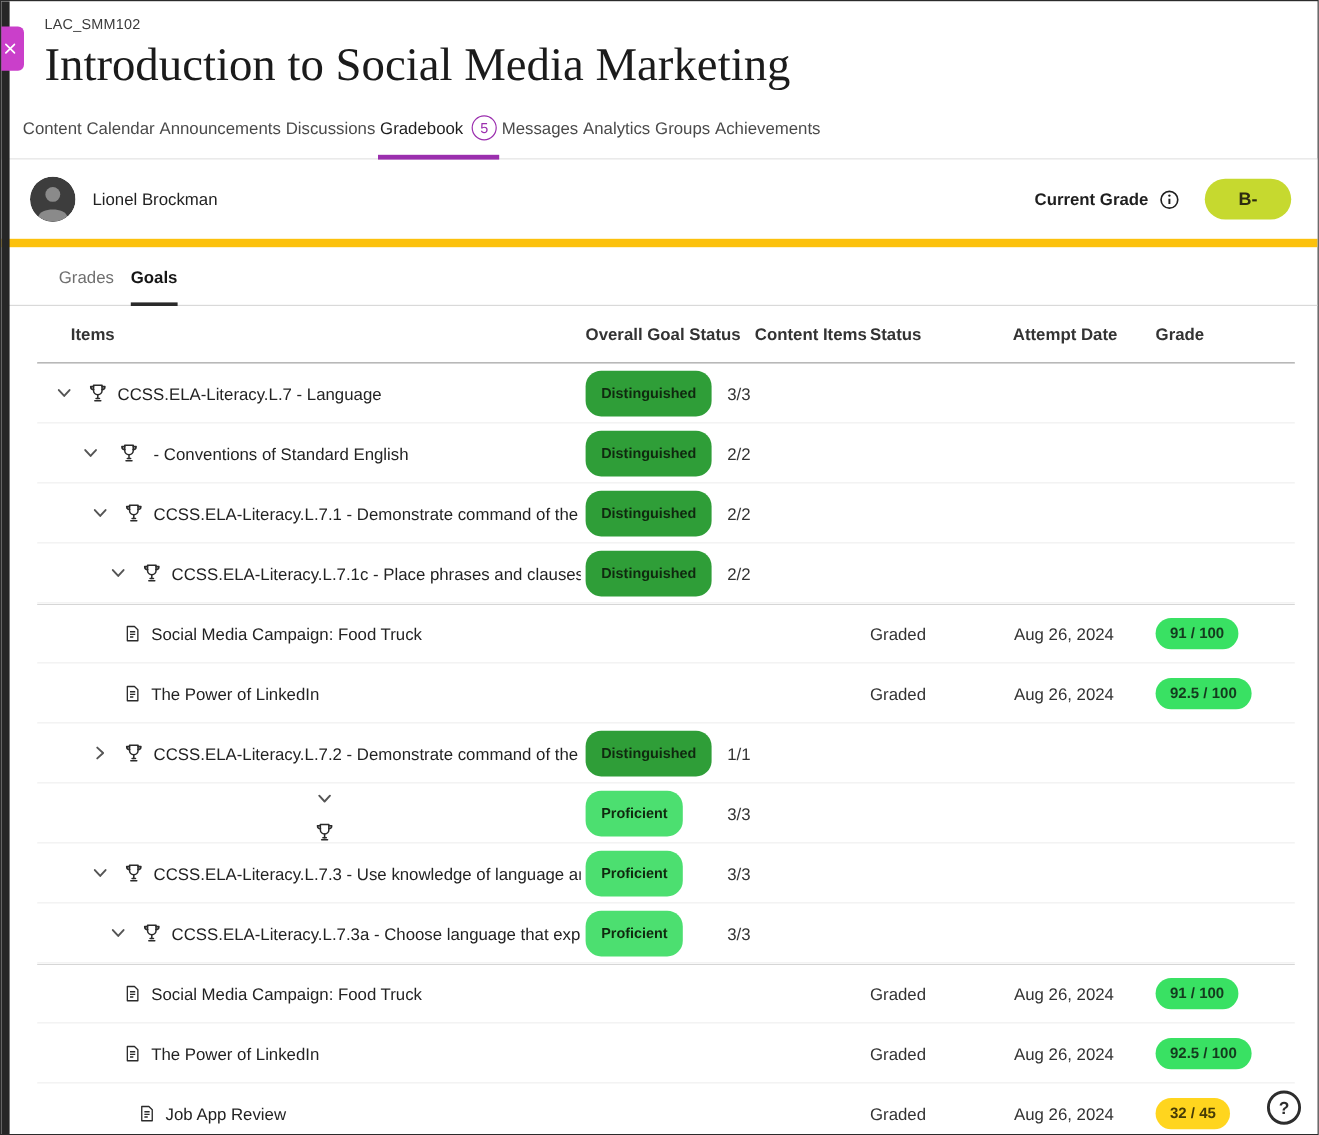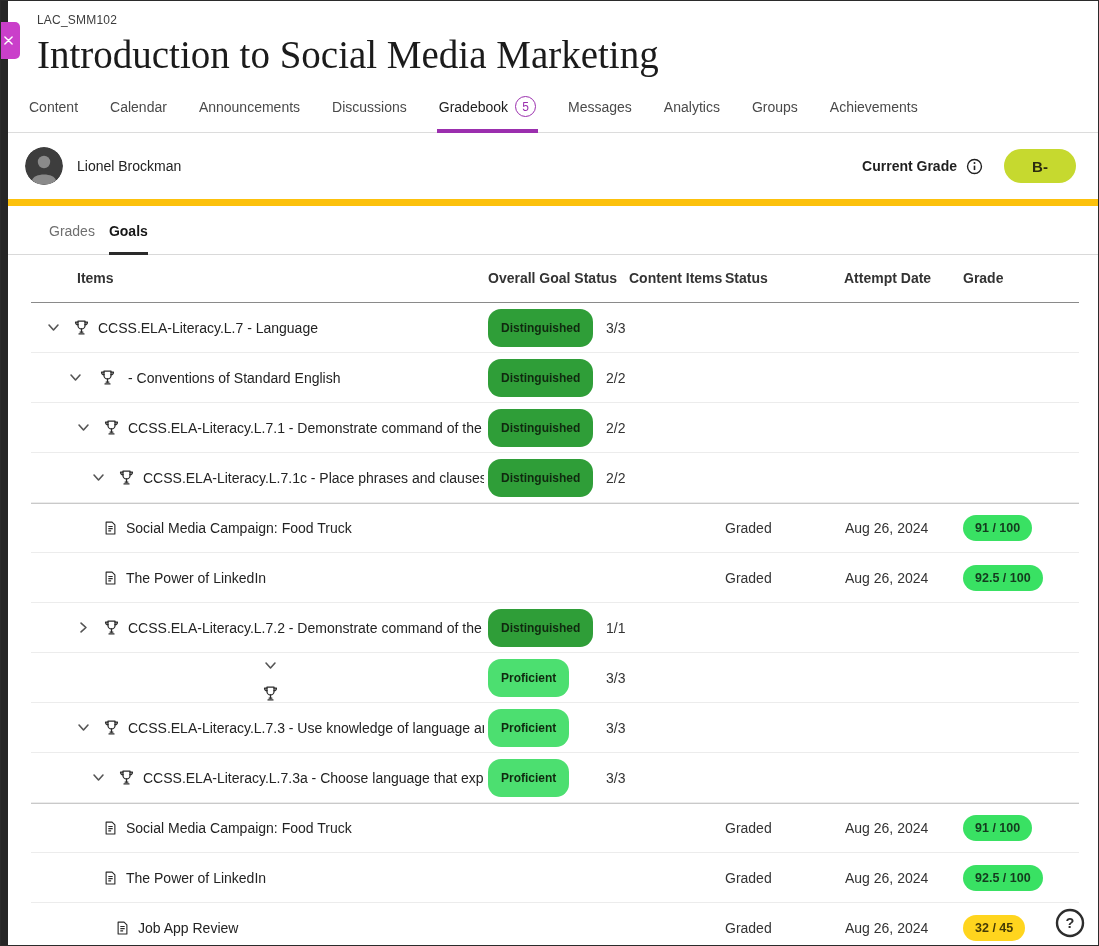--- a/index.html
+++ b/index.html
@@ -15,21 +15,21 @@
   .left-strip { position:absolute; left:0; top:0; width:7px; height:100%; background:#262626; z-index:5; }
   .panel-close {
     position:absolute; left:0; top:21px; width:19px; height:37px; background:var(--magenta);
     border-radius:0 5px 5px 0; z-index:6; display:flex; align-items:center; padding-left:3px; cursor:pointer;
   }
 
   .header { padding:12px 36px 0 36px; }
   .course-code { font-size:12px; color:#3c3c3c; letter-spacing:.2px; }
   .course-title { font-family:"Liberation Serif", serif; font-size:39px; font-weight:500; color:#1b1b1b; margin-top:5px; }
 
-  .nav { display:flex; gap:28px; padding-left:26px; margin-top:19px; border-bottom:1px solid #dcdcdc; }
+  .nav { display:flex; padding-left:16px; margin-top:19px; border-bottom:1px solid #dcdcdc; }
   .nav-tab { display:flex; align-items:center; gap:7px; font-size:14px; color:#4a4a4a;
     padding:0 2px 12px 2px; border-bottom:4px solid transparent; margin-bottom:-1px; cursor:pointer; }
   .nav-tab.active { color:#1d1d1d; }
   .nav-badge { width:21px; height:21px; border-radius:50%; border:1px solid var(--purple); color:var(--purple);
     font-size:12px; display:flex; align-items:center; justify-content:center; }
 
   .student-bar { height:66px; display:flex; align-items:center; padding:0 22px 0 24px; background:#fff; }
   .avatar { width:38px; height:38px; border-radius:50%; overflow:hidden; flex:none; }
   .student-name { margin-left:14px; font-size:14px; color:#222; }
   .grade-area { margin-left:auto; display:flex; align-items:center; }
@@ -139,21 +139,21 @@
 
   <div class="yellow-bar"></div>
 
   <div class="subtabs">
       <div class="subtab">Grades</div>
       <div class="subtab active">Goals</div>
     </div>
 
   <div class="table">
     <div class="thead">
-        <span style="left: 46px;">Items</span>
+        <span style="left: 28px;">Items</span>
         <span style="left: 457px;">Overall Goal Status</span>
         <span style="left: 598px;">Content Items</span>
         <span style="left: 694px;">Status</span>
         <span style="left: 813px;">Attempt Date</span>
         <span style="left: 932px;">Grade</span>
       </div>
     <div class="tbody">
         <div class="row">
           <div class="cell-items" style="left: 10px;">
             <span class="chev">

